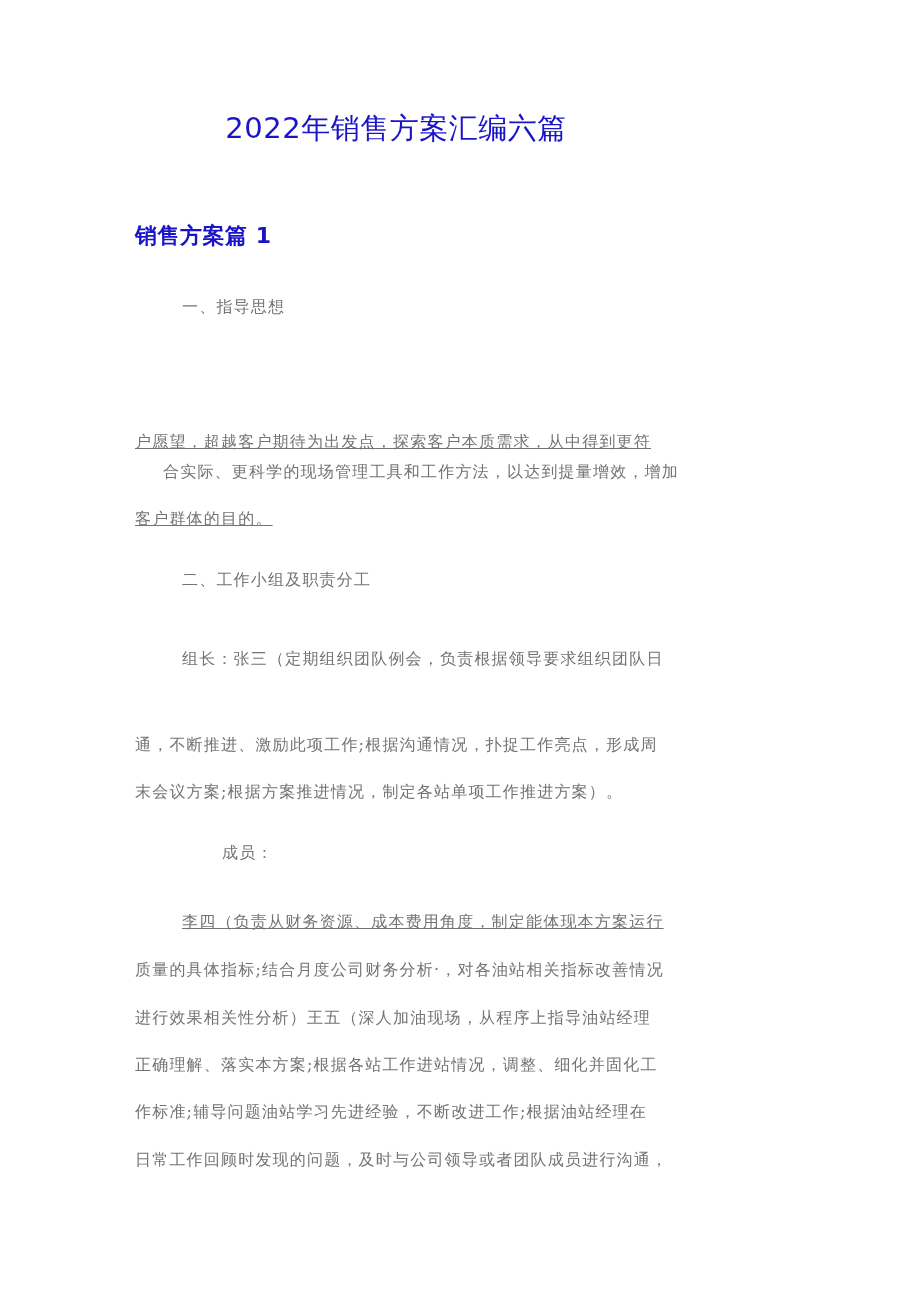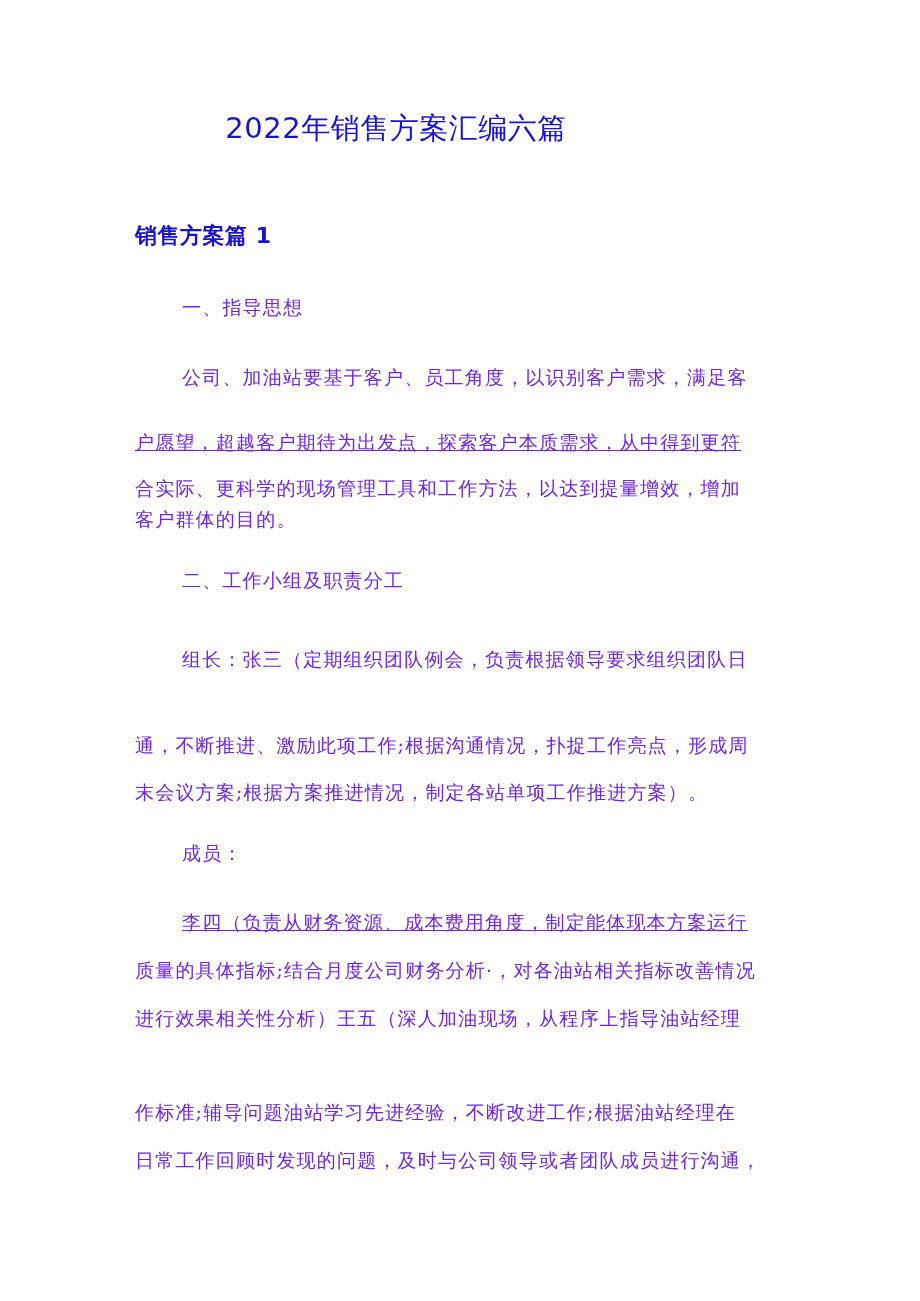--- a/index.html
+++ b/index.html
@@ -41,53 +41,53 @@
       font-size: 22px;
       line-height: 32px;
       color: #1a14c8;
       font-weight: bold;
       letter-spacing: 0.5px;
     }
     .line {
       position: absolute;
       left: 135px;
       width: 660px;
-      font-size: 19px;
+      font-size: 16px;
       line-height: 28px;
       white-space: nowrap;
-      color: #6d28d9;
+      color: #737373;
       letter-spacing: 1.2px;
     }
     .indent {
       left: 182px;
     }
   </style>
 </head>
 <body>
 
 <div class="page">
 
   <div class="doc-title">2022年销售方案汇编六篇</div>
 
   <div class="section-heading">销售方案篇 1</div>
 
   <div class="line indent" style="top:293px;">一、指导思想</div>
 
-  <div class="line indent" style="top:363px;">公司、加油站要基于客户、员工角度，以识别客户需求，满足客</div>
   <div class="line" style="top:428px;text-decoration:underline;">户愿望，超越客户期待为出发点，探索客户本质需求，从中得到更符</div>
-  <div class="line" style="top:474px;">合实际、更科学的现场管理工具和工作方法，以达到提量增效，增加</div>
-  <div class="line" style="top:505px;">客户群体的目的。</div>
+  <div class="line" style="top:458px;margin-left:28px;">合实际、更科学的现场管理工具和工作方法，以达到提量增效，增加</div>
+  <div class="line" style="top:505px;text-decoration:underline;">客户群体的目的。</div>
 
   <div class="line indent" style="top:566px;">二、工作小组及职责分工</div>
 
   <div class="line indent" style="top:645px;">组长：张三（定期组织团队例会，负责根据领导要求组织团队日</div>
   <div class="line" style="top:731px;">通，不断推进、激励此项工作;根据沟通情况，扑捉工作亮点，形成周</div>
   <div class="line" style="top:778px;">末会议方案;根据方案推进情况，制定各站单项工作推进方案）。</div>
 
-  <div class="line indent" style="top:839px;">成员：</div>
+  <div class="line indent" style="top:839px;margin-left:40px;">成员：</div>
 
   <div class="line indent" style="top:908px;text-decoration:underline;">李四（负责从财务资源、成本费用角度，制定能体现本方案运行</div>
   <div class="line" style="top:956px;">质量的具体指标;结合月度公司财务分析·，对各油站相关指标改善情况</div>
   <div class="line" style="top:1004px;">进行效果相关性分析）王五（深人加油现场，从程序上指导油站经理</div>
+  <div class="line" style="top:1051px;">正确理解、落实本方案;根据各站工作进站情况，调整、细化并固化工</div>
   <div class="line" style="top:1098px;">作标准;辅导问题油站学习先进经验，不断改进工作;根据油站经理在</div>
   <div class="line" style="top:1146px;">日常工作回顾时发现的问题，及时与公司领导或者团队成员进行沟通，</div>
 
 </div>
 
 </body></html>

